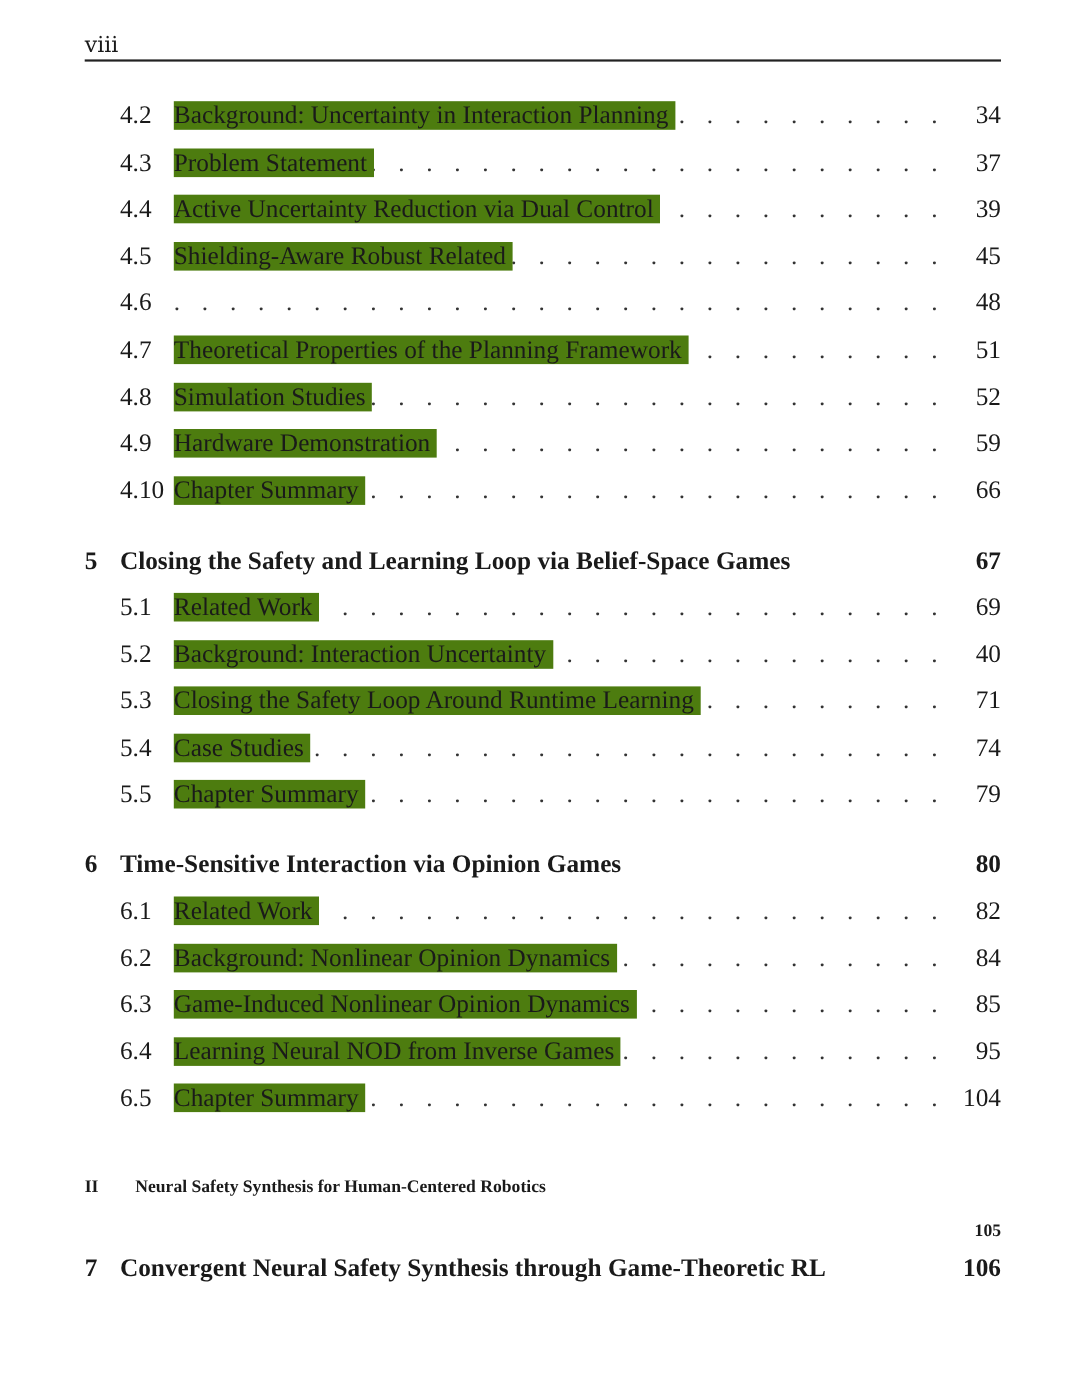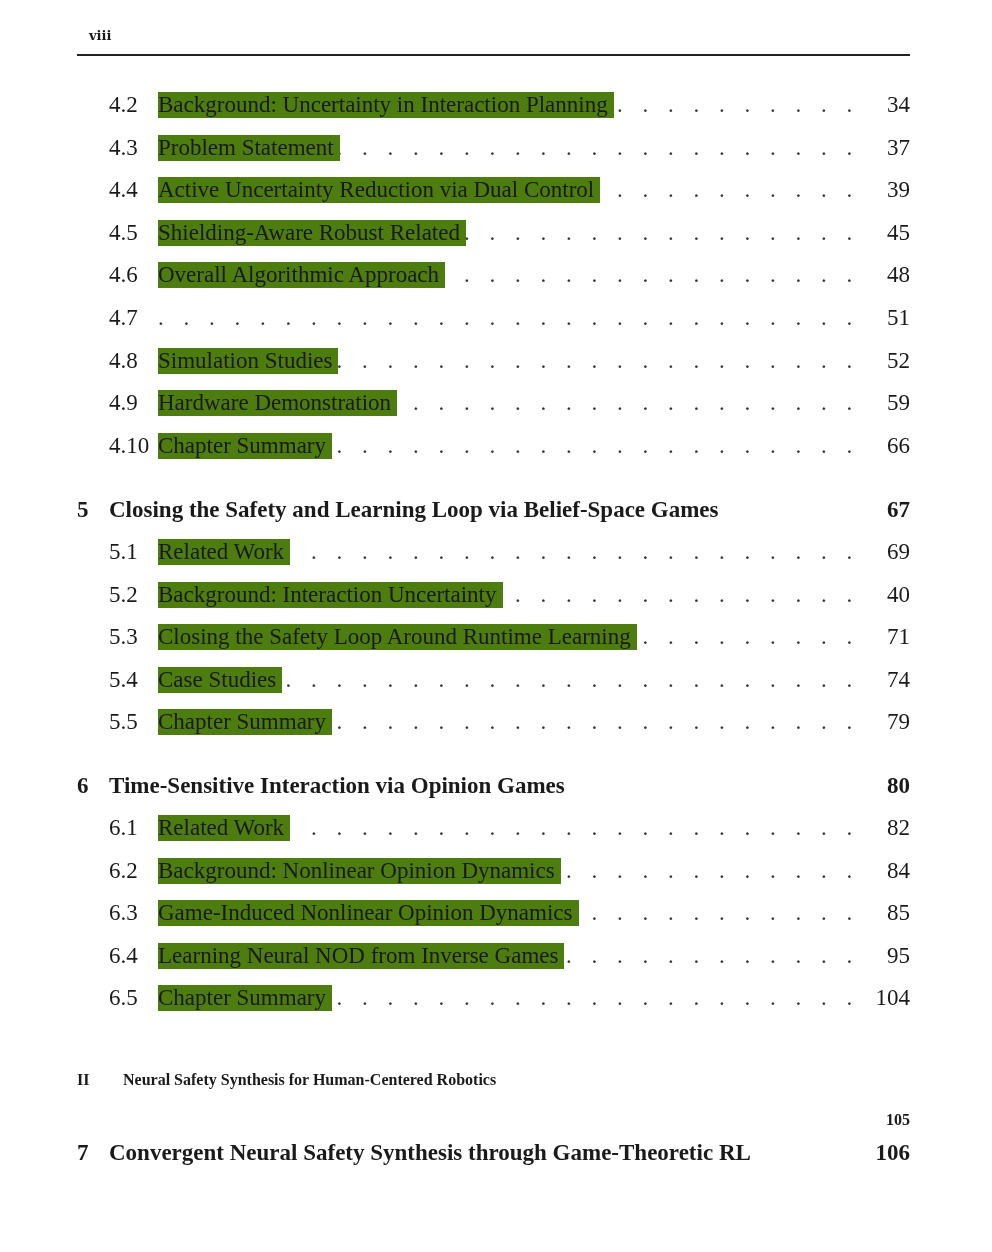--- a/index.html
+++ b/index.html
@@ -1,20 +1,20 @@
 <!DOCTYPE html>
 <html><head>
 <meta charset="utf-8">
 <style>
   html, body { margin: 0; padding: 0; background: #ffffff; }
   body { width: 992px; height: 1252px; position: relative; overflow: hidden;
          font-family: "DejaVu Serif", "Liberation Serif", serif; color: #1a1a1a; }
   .header { position: absolute; left: 77px; top: 26px; width: 833px; height: 28px;
             border-bottom: 2px solid #222; }
-  .header .pg { font-weight: bold; font-size: 13px; position: absolute; left: 12px; top: 2px; }
+  .header .pg { font-weight: normal; font-size: 20px; position: absolute; left: 0; top: 2px; }
   .row { position: absolute; left: 77px; width: 833px; height: 30px; font-size: 23px;
          font-family: "Liberation Serif", serif; display: flex; align-items: baseline; }
   .row .num { width: 32px; }
   .sec .num { position: absolute; left: 32px; }
   .sec .title { position: absolute; left: 81px; white-space: nowrap; background: #4d7c0f; padding-right: 6px; }
   .sec .dots { position: absolute; left: 81px; right: 40px; overflow: hidden; white-space: nowrap;
                letter-spacing: 7px; color: #333; z-index: 0; }
   .sec .title { z-index: 1; }
   .sec .page { position: absolute; right: 0; text-align: right; }
   .chap { font-weight: bold; }
@@ -54,26 +54,26 @@
     </div>
     <div class="row sec" style="top: 219.8px;">
       <span class="num">4.5</span>
       <span class="dots">. . . . . . . . . . . . . . . . . . . . . . . . . . . . . . . . . . . . . . . . . . . . . . . . . . . . . . . . . . . . . . . . . . . . . . . .</span>
       <span class="title">Shielding-Aware Robust Related</span>
       <span class="page">45</span>
     </div>
     <div class="row sec" style="top: 262.4px;">
       <span class="num">4.6</span>
       <span class="dots">. . . . . . . . . . . . . . . . . . . . . . . . . . . . . . . . . . . . . . . . . . . . . . . . . . . . . . . . . . . . . . . . . . . . . . . .</span>
-      <span class="title">Overall Algorithmic Approach</span>
       <span class="page">48</span>
     </div>
     <div class="row sec" style="top: 305px;">
       <span class="num">4.7</span>
       <span class="dots">. . . . . . . . . . . . . . . . . . . . . . . . . . . . . . . . . . . . . . . . . . . . . . . . . . . . . . . . . . . . . . . . . . . . . . . .</span>
+      <span class="title">Theoretical Properties of the Planning Framework</span>
       <span class="page">51</span>
     </div>
     <div class="row sec" style="top: 347.6px;">
       <span class="num">4.8</span>
       <span class="dots">. . . . . . . . . . . . . . . . . . . . . . . . . . . . . . . . . . . . . . . . . . . . . . . . . . . . . . . . . . . . . . . . . . . . . . . .</span>
       <span class="title">Simulation Studies</span>
       <span class="page">52</span>
     </div>
     <div class="row sec" style="top: 390.2px;">
       <span class="num">4.9</span>

